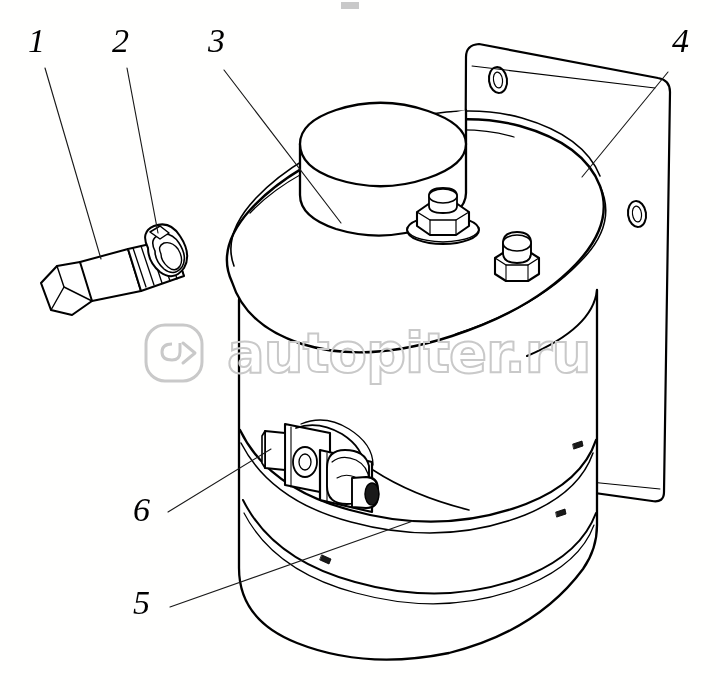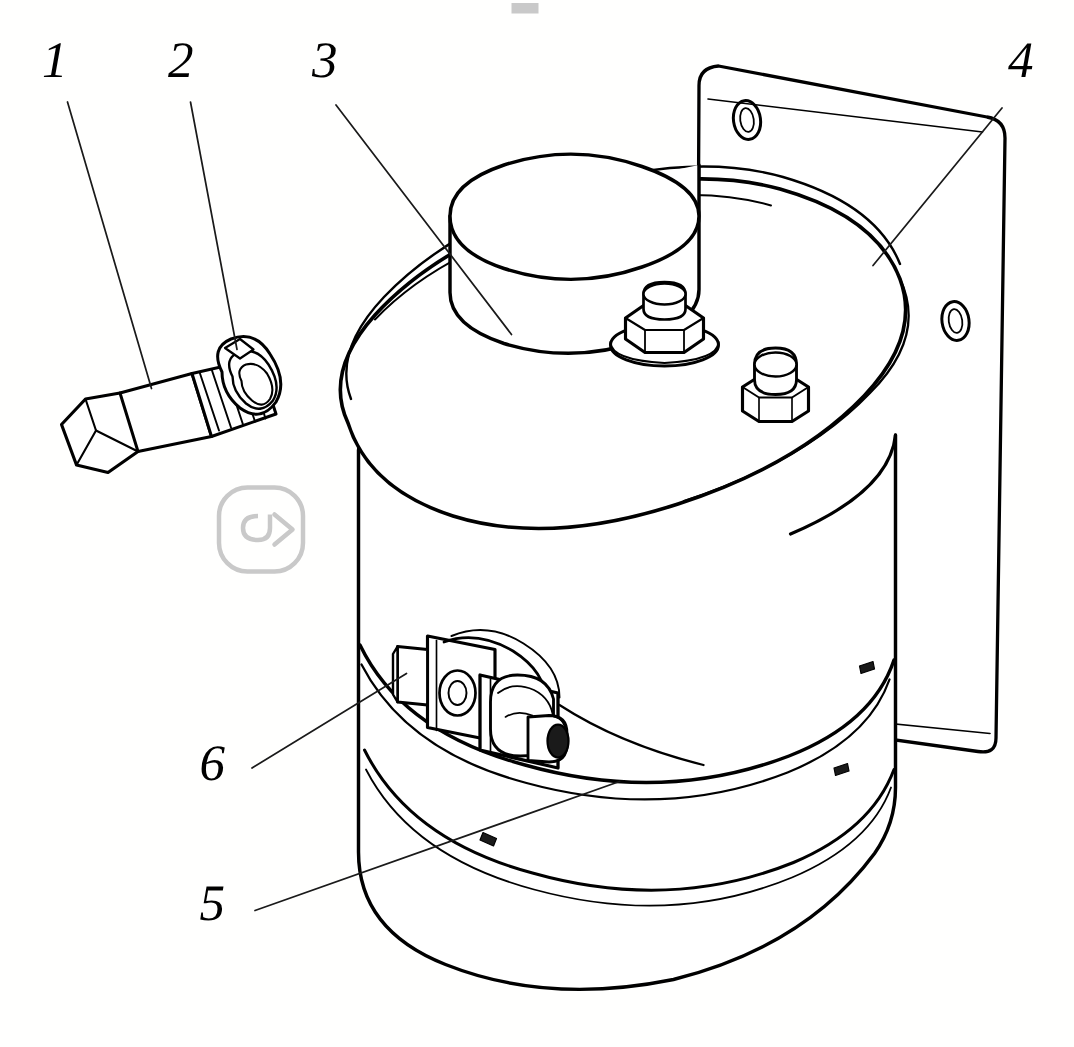--- a/index.html
+++ b/index.html
@@ -221,20 +221,21 @@
 
     </g>
   </svg>
 
   <div id="wm">
     <svg id="wm-logo" viewBox="0 0 62 62">
       <rect x="3" y="3" width="56" height="56" rx="19" ry="19" fill="none" stroke="#c9c9c9" stroke-width="3"></rect>
       <path d="M29,22 q-10,0 -10,8 q0,8 10,8 q8,0 8,-8 l0,-9" fill="none" stroke="#c9c9c9" stroke-width="3"></path>
       <path d="M40,21 L52,31 L40,41" fill="none" stroke="#c9c9c9" stroke-width="3" stroke-linejoin="round" stroke-linecap="round"></path>
     </svg>
+    <div id="wm-text">autopiter.ru</div>
   </div>
 
   <div class="callout" style="left:28px;  top:24px;">1</div>
   <div class="callout" style="left:112px; top:24px;">2</div>
   <div class="callout" style="left:208px; top:24px;">3</div>
   <div class="callout" style="left:672px; top:24px;">4</div>
   <div class="callout" style="left:133px; top:586px;">5</div>
   <div class="callout" style="left:133px; top:493px;">6</div>
 
 </div>

